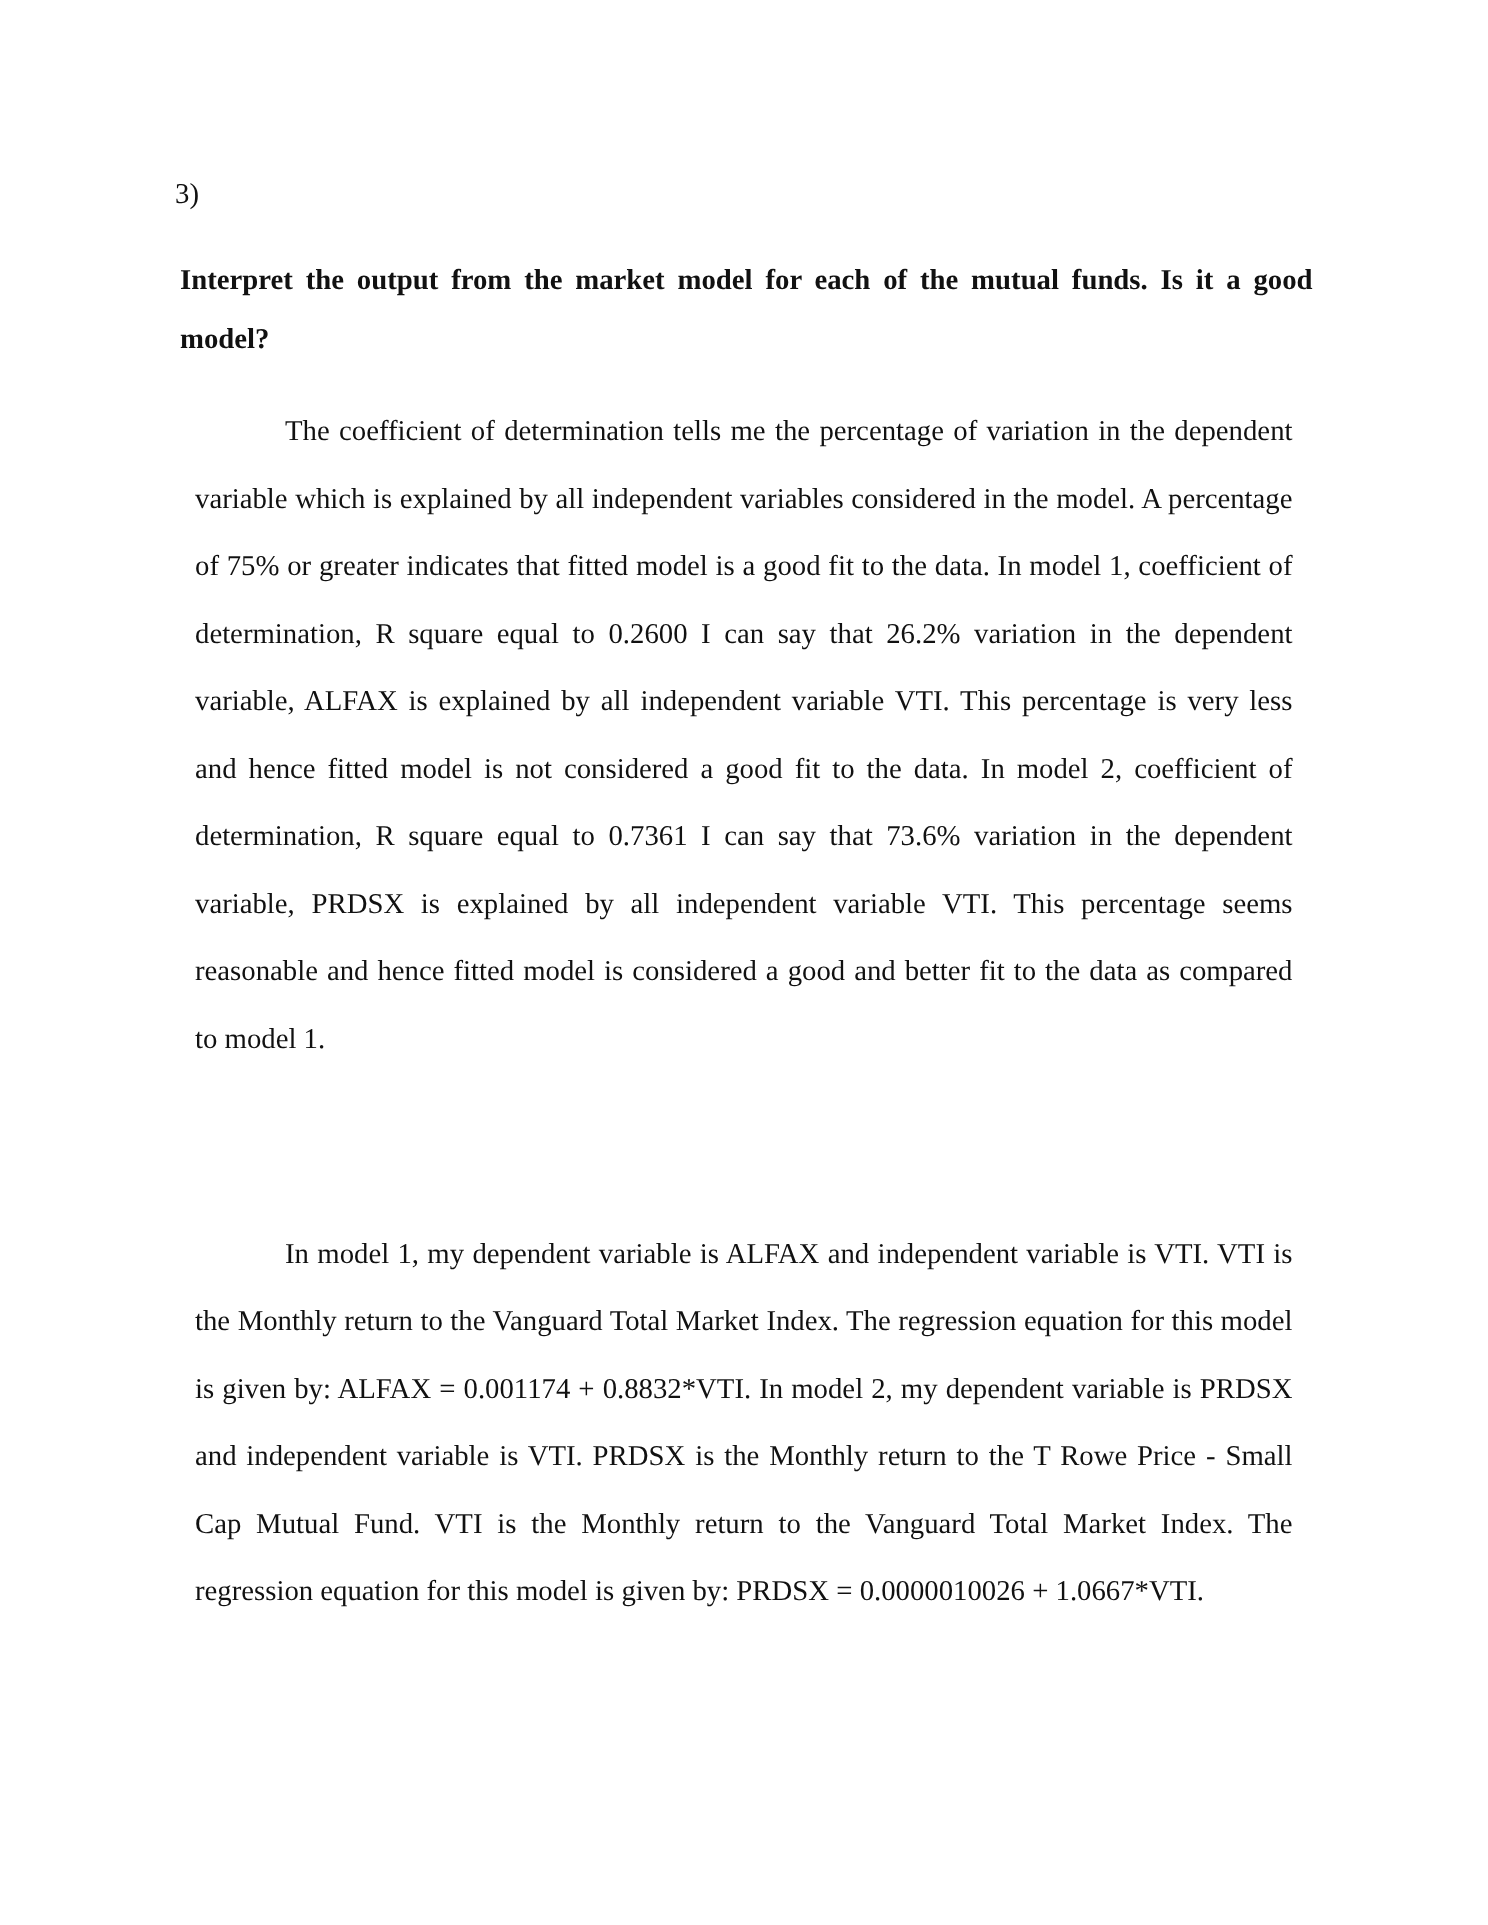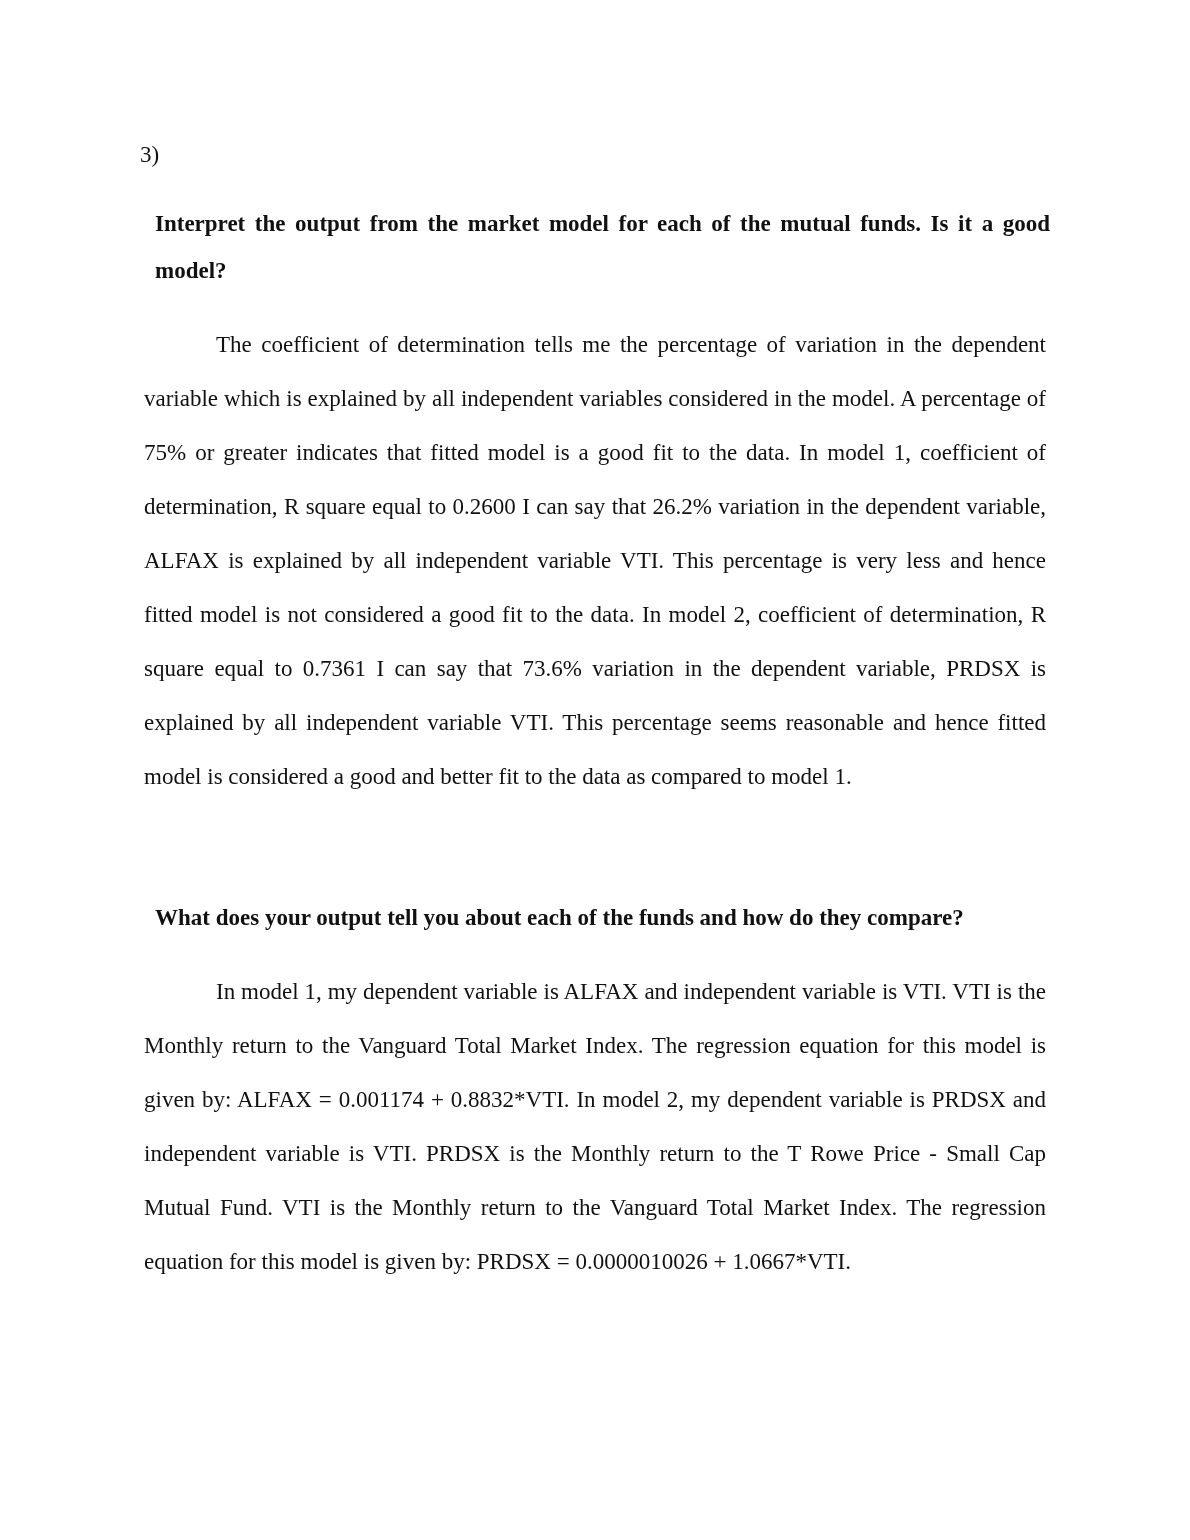--- a/index.html
+++ b/index.html
@@ -24,28 +24,28 @@
   .q-number {
     font-size: 23px;
     line-height: 54px;
     margin: 0 0 18px 0;
   }
   .heading {
     font-size: 23px;
     font-weight: bold;
     line-height: 47px;
     text-align: justify;
-    margin: 0 0 24px 15px;
+    margin: 0 0 24px 4px;
   }
   .para {
     font-size: 23px;
     line-height: 54px;
     text-align: justify;
     text-indent: 72px;
-    margin: 4px;
+    margin: 16px;
   }
   .section-gap {
     height: 86px;
   }
   .italic {
   }
 </style>
 </head>
 <body>
 
@@ -55,18 +55,17 @@
 
   <div>
     <p class="heading">Interpret the output from the market model for each of the mutual funds. Is it a good model?</p>
 
     <p class="para"><span>The coefficient of determination tells me the percentage of variation in the dependent variable which is explained by all independent variables considered in the model. A percentage of 75% or greater indicates that fitted model is a good fit to the data. In model 1, coefficient of determination, R square equal to 0.2600 I can say that 26.2% variation in the dependent variable, ALFAX is explained by all independent variable VTI. This percentage is very less and hence fitted model is not considered a good fit to the data. In model 2, coefficient of determination, R square equal to 0.7361 I can say that 73.6% variation in the dependent variable, PRDSX is explained by all independent variable VTI. This percentage seems reasonable and hence fitted model is considered a good and better fit to the data as compared to model 1.</span></p>
   </div>
 
   <div class="section-gap"></div>
 
   <div>
-    <p class="heading">What does your output tell you about each of the funds and how do they compare?</p>
 
     <p class="para"><span>In model 1, my dependent variable is ALFAX and independent variable is VTI. VTI is the Monthly return to the Vanguard Total Market Index. The regression equation for this model is given by: ALFAX </span><span class="italic">= 0.001174 + 0.8832*VTI.</span><span> In model 2, my dependent variable is PRDSX and independent variable is VTI. PRDSX is the Monthly return to the T Rowe Price - Small Cap Mutual Fund. VTI is the Monthly return to the Vanguard Total Market Index. The regression equation for this model is given by: </span><span class="italic">PRDSX = 0.0000010026 + 1.0667*VTI.</span></p>
   </div>
 
 </div>
 
 </body></html>

